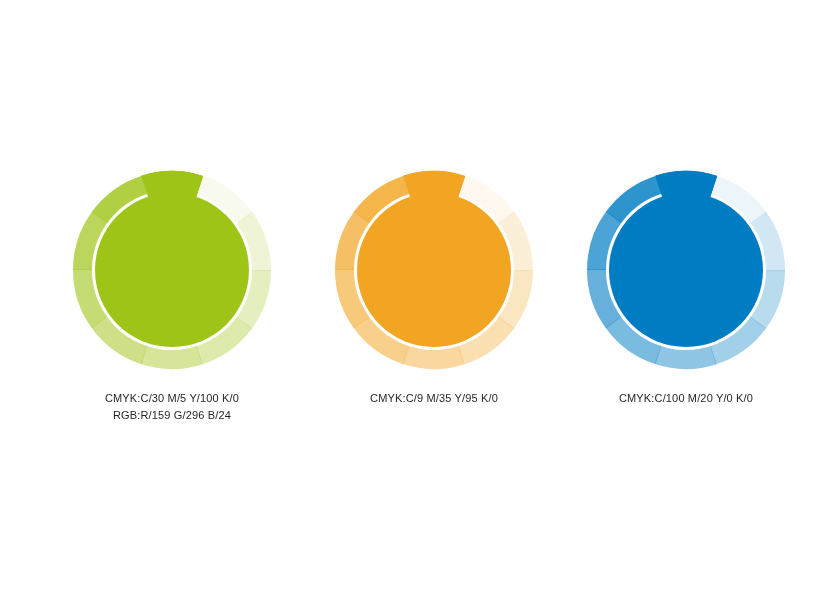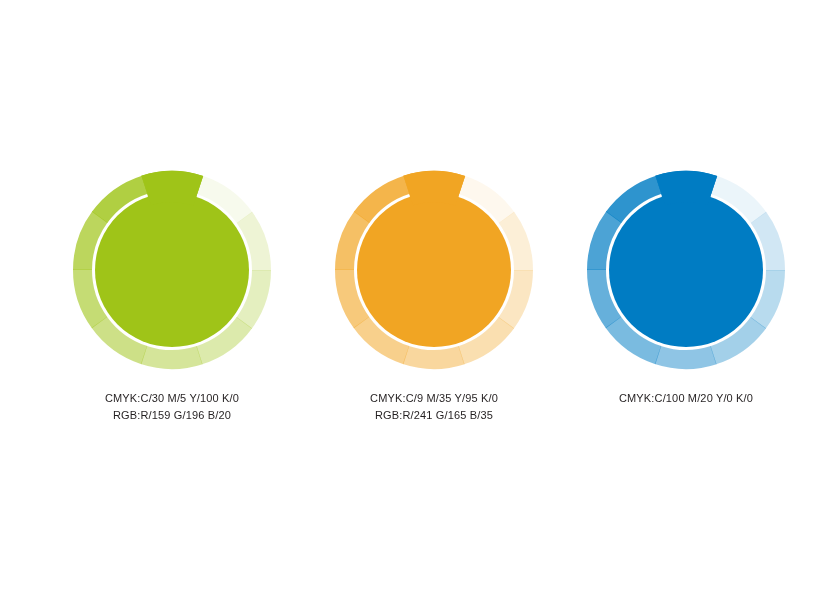--- a/index.html
+++ b/index.html
@@ -77,21 +77,21 @@
           <path d="M 19.907317556880216 158.19073997695486 A 99 99 0 0 1 1.0018471181353448 99.3952471753229 L 20.00149262071544 99.51131084874577 A 80 80 0 0 0 35.27864045000422 147.02282018339787 Z" fill="#9FC418" fill-opacity="0.6"></path>
           <path d="M 1 100.00000000000001 A 99 99 0 0 1 20.264276698469743 41.32109041928433 L 35.56709228159171 52.58269932871461 A 80 80 0 0 0 20 100.00000000000001 Z" fill="#9FC418" fill-opacity="0.7"></path>
           <path d="M 19.907317556880187 41.80926002304517 A 99 99 0 0 1 69.98304246243171 5.660282700297316 L 75.74387269691451 23.765885010341265 A 80 80 0 0 0 35.27864045000419 52.97717981660216 Z" fill="#9FC418" fill-opacity="0.82"></path>
           <path d="M 69.40731755688019 5.845404886779804 A 99 99 0 0 1 131.1672657668825 6.034040500740289 L 121.40781891058596 35.45772478838727 A 68 68 0 0 0 78.98684438250356 35.32815689192957 Z" fill="#9FC418" fill-opacity="1"></path>
           <circle cx="100" cy="100" r="77" fill="#9FC418"></circle>
           <path d="M 69.40731755688019 5.845404886779804 A 99 99 0 0 1 131.1672657668825 6.034040500740289 L 121.40781891058596 35.45772478838727 A 68 68 0 0 0 78.98684438250356 35.32815689192957 Z" fill="#9FC418" fill-opacity="1"></path>
         </svg>
     </div>
     <div class="caption">
       <span class="line line-cmyk">CMYK:C/30  M/5  Y/100  K/0</span>
-      <span class="line line-rgb">RGB:R/159  G/196  B/20</span>
+      <span class="line line-rgb">RGB:R/159  G/296  B/24</span>
     </div>
   </div>
 
   <div class="swatch-group g2">
     <div class="wheel-wrap">
       <svg class="wheel-svg" viewBox="0 0 200 200">
           <path d="M 130.5926824431198 5.845404886779804 A 99 99 0 0 1 180.44665288478512 42.29960104440444 L 165.00739627053343 53.37341498537732 A 80 80 0 0 0 124.7213595499958 23.915478696387723 Z" fill="#F1A523" fill-opacity="0.08"></path>
           <path d="M 180.0926824431198 41.80926002304516 A 99 99 0 0 1 198.99815288186466 100.60475282467716 L 179.99850737928455 100.48868915125426 A 80 80 0 0 0 164.72135954999578 52.977179816602145 Z" fill="#F1A523" fill-opacity="0.18"></path>
           <path d="M 199 100 A 99 99 0 0 1 179.73572330153024 158.6789095807157 L 164.43290771840827 147.41730067128543 A 80 80 0 0 0 180 100 Z" fill="#F1A523" fill-opacity="0.28"></path>
           <path d="M 180.0926824431198 158.19073997695483 A 99 99 0 0 1 130.01695753756826 194.3397172997027 L 124.25612730308546 176.23411498965874 A 80 80 0 0 0 164.72135954999578 147.02282018339787 Z" fill="#F1A523" fill-opacity="0.36"></path>
@@ -100,21 +100,20 @@
           <path d="M 19.907317556880216 158.19073997695486 A 99 99 0 0 1 1.0018471181353448 99.3952471753229 L 20.00149262071544 99.51131084874577 A 80 80 0 0 0 35.27864045000422 147.02282018339787 Z" fill="#F1A523" fill-opacity="0.6"></path>
           <path d="M 1 100.00000000000001 A 99 99 0 0 1 20.264276698469743 41.32109041928433 L 35.56709228159171 52.58269932871461 A 80 80 0 0 0 20 100.00000000000001 Z" fill="#F1A523" fill-opacity="0.7"></path>
           <path d="M 19.907317556880187 41.80926002304517 A 99 99 0 0 1 69.98304246243171 5.660282700297316 L 75.74387269691451 23.765885010341265 A 80 80 0 0 0 35.27864045000419 52.97717981660216 Z" fill="#F1A523" fill-opacity="0.82"></path>
           <path d="M 69.40731755688019 5.845404886779804 A 99 99 0 0 1 131.1672657668825 6.034040500740289 L 121.40781891058596 35.45772478838727 A 68 68 0 0 0 78.98684438250356 35.32815689192957 Z" fill="#F1A523" fill-opacity="1"></path>
           <circle cx="100" cy="100" r="77" fill="#F1A523"></circle>
           <path d="M 69.40731755688019 5.845404886779804 A 99 99 0 0 1 131.1672657668825 6.034040500740289 L 121.40781891058596 35.45772478838727 A 68 68 0 0 0 78.98684438250356 35.32815689192957 Z" fill="#F1A523" fill-opacity="1"></path>
         </svg>
     </div>
     <div class="caption">
       <span class="line line-cmyk">CMYK:C/9  M/35  Y/95  K/0</span>
-      <span class="line line-rgb">RGB:R/241  G/165  B/35</span>
     </div>
   </div>
 
   <div class="swatch-group g3">
     <div class="wheel-wrap">
       <svg class="wheel-svg" viewBox="0 0 200 200">
           <path d="M 130.5926824431198 5.845404886779804 A 99 99 0 0 1 180.44665288478512 42.29960104440444 L 165.00739627053343 53.37341498537732 A 80 80 0 0 0 124.7213595499958 23.915478696387723 Z" fill="#007CC3" fill-opacity="0.08"></path>
           <path d="M 180.0926824431198 41.80926002304516 A 99 99 0 0 1 198.99815288186466 100.60475282467716 L 179.99850737928455 100.48868915125426 A 80 80 0 0 0 164.72135954999578 52.977179816602145 Z" fill="#007CC3" fill-opacity="0.18"></path>
           <path d="M 199 100 A 99 99 0 0 1 179.73572330153024 158.6789095807157 L 164.43290771840827 147.41730067128543 A 80 80 0 0 0 180 100 Z" fill="#007CC3" fill-opacity="0.28"></path>
           <path d="M 180.0926824431198 158.19073997695483 A 99 99 0 0 1 130.01695753756826 194.3397172997027 L 124.25612730308546 176.23411498965874 A 80 80 0 0 0 164.72135954999578 147.02282018339787 Z" fill="#007CC3" fill-opacity="0.36"></path>

